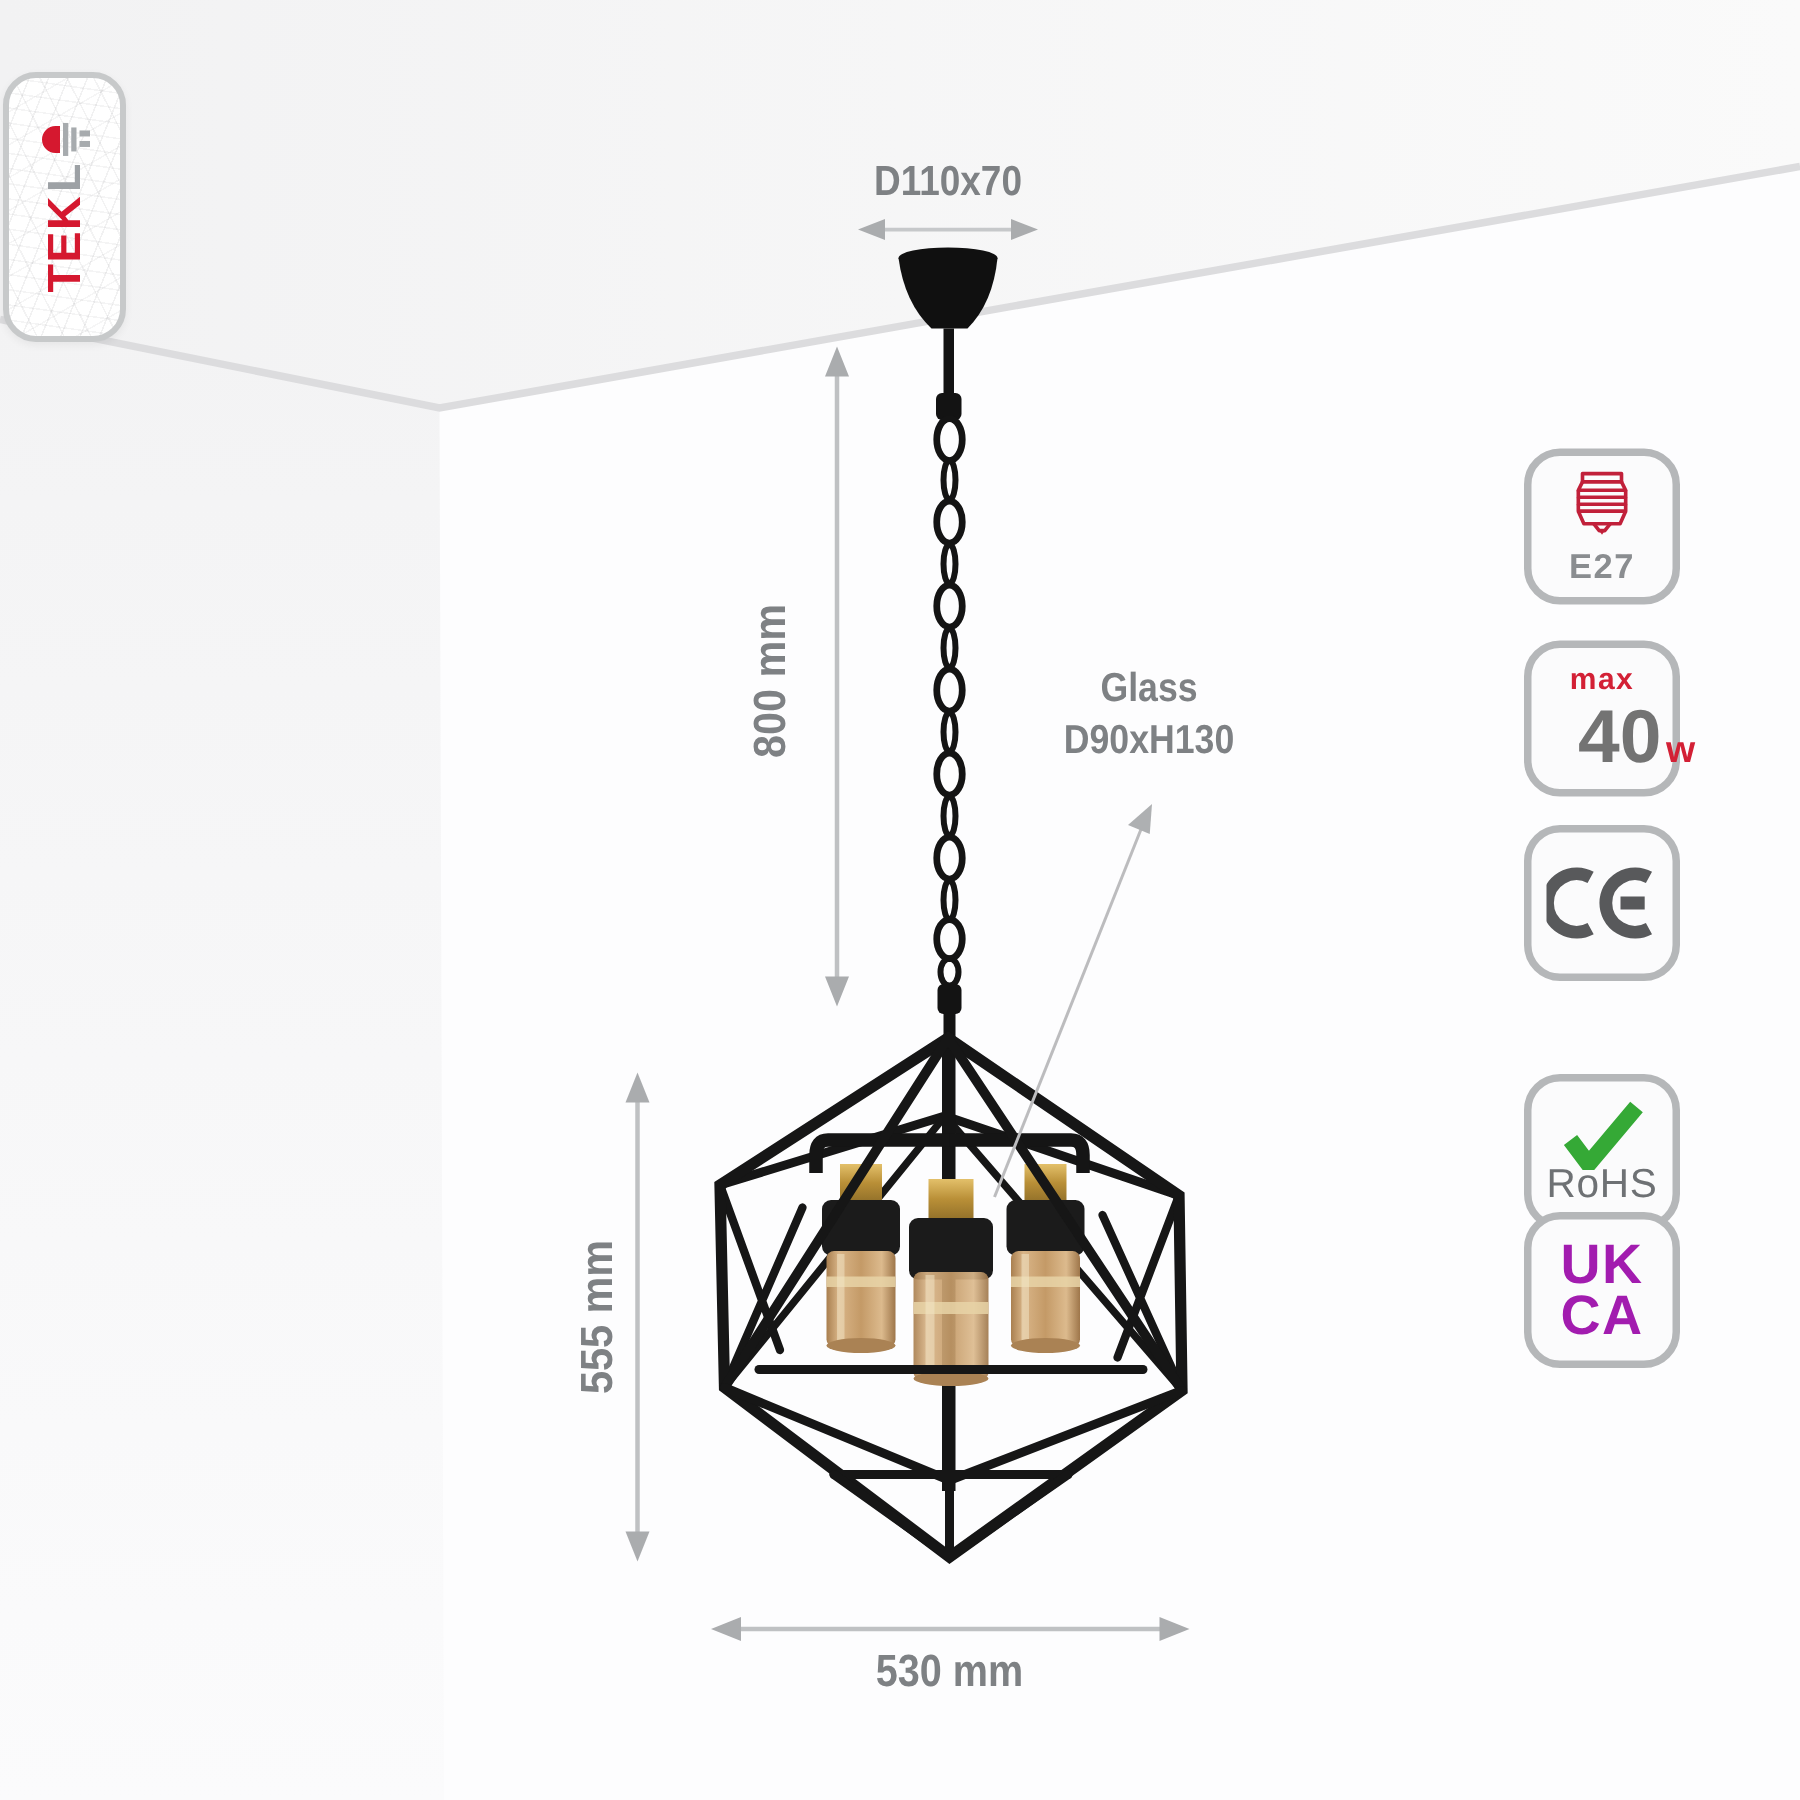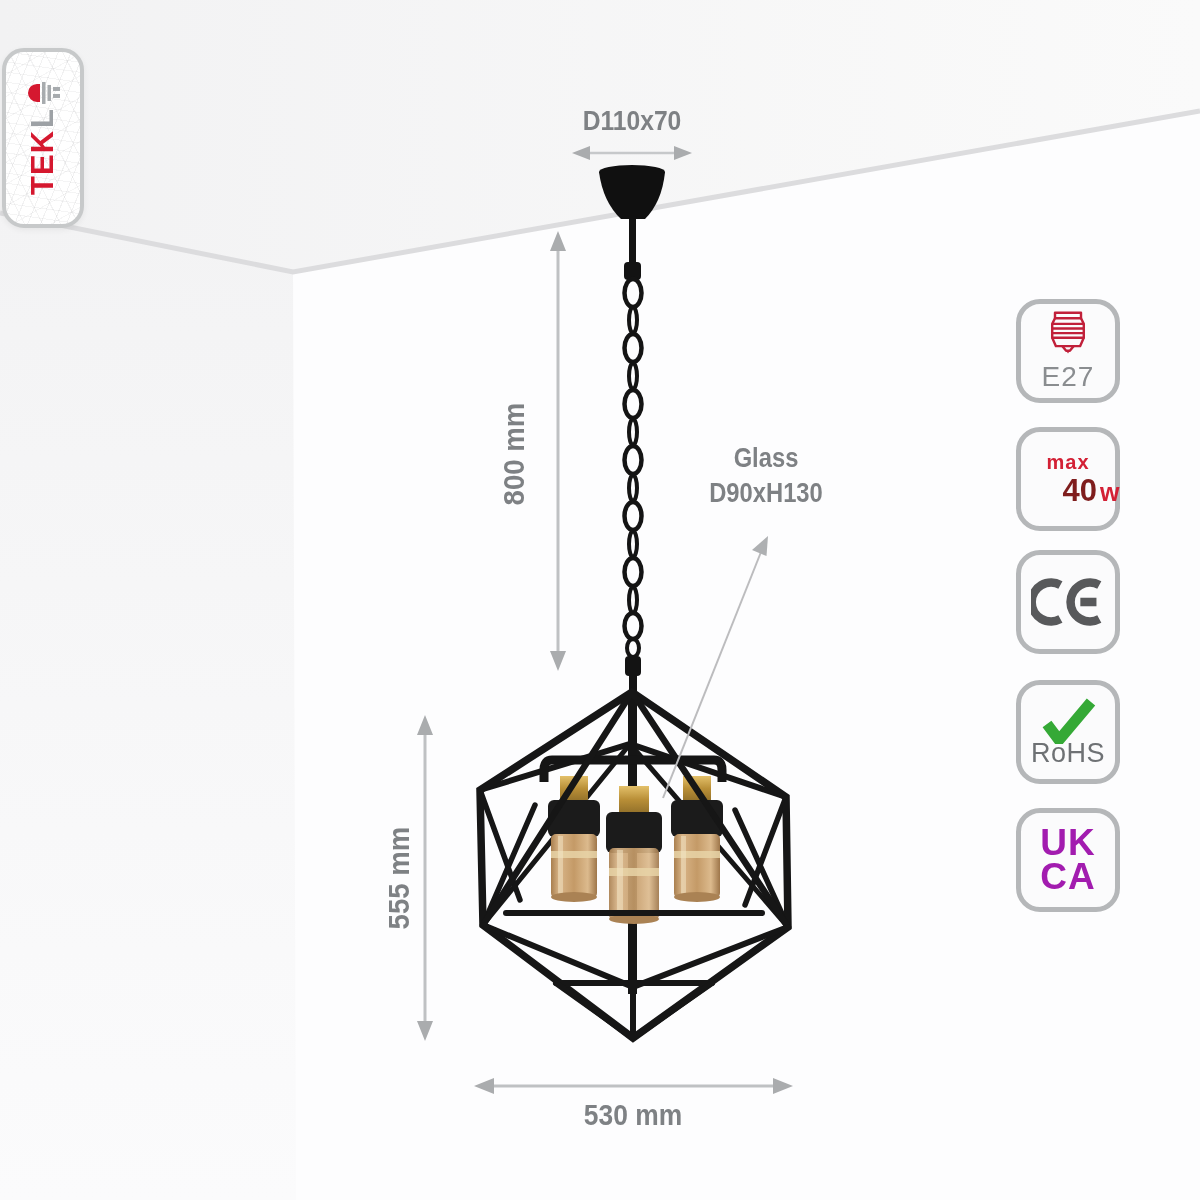--- a/index.html
+++ b/index.html
@@ -38,24 +38,24 @@
   }
   .dim-cond{transform:scaleX(.88);}
   .rot{transform:rotate(-90deg) scaleX(.92);}
   
   .badge{
     left:1016px;width:104px;height:104px;
     border:5px solid #b5b7b9;border-radius:24px;
     background:#fbfbfc;box-sizing:border-box;
     display:flex;flex-direction:column;align-items:center;justify-content:center;
   }
-  .badge-e27-label{color:#8a8d90;font-weight:400;font-size:28px;letter-spacing:1px;margin-top:0;}
+  .badge-e27-label{color:#8a8d90;font-weight:700;font-size:23px;letter-spacing:1px;margin-top:0;}
   .badge-max{color:#d32035;font-weight:700;font-size:20px;line-height:1;letter-spacing:1px;}
   .badge-watt-row{display:flex;align-items:baseline;line-height:1;margin-top:3px;}
-  .badge-watt-val{color:#7f1d1d;font-weight:700;font-size:31px;letter-spacing:0;margin-left:46px;}
+  .badge-watt-val{color:#737373;font-weight:700;font-size:50px;letter-spacing:0;margin-left:46px;}
   .badge-watt-unit{color:#d32035;font-weight:700;font-size:25px;margin-left:3px;}
   .badge-rohs-label{color:#6e7174;font-weight:400;font-size:27px;letter-spacing:.5px;line-height:1;margin-top:-4px;}
   .badge-ukca{color:#a21caf;font-weight:700;font-size:37px;line-height:.92;letter-spacing:1px;text-align:center;}
 </style>
 </head>
 <body>
 
 <svg id="scene" viewBox="0 0 1200 1200">
   <defs>
     <linearGradient id="ceilGrad" x1="0" y1="0" x2="1" y2="0">
@@ -254,21 +254,21 @@
 <div class="abs badge" style="top:550px;" aria-label="CE">
   <svg width="74" height="48" viewBox="0 0 78 50">
     <g fill="none" stroke="#58595b" stroke-width="9">
       <path d="M31,7 A 20.5,20.5 0 1 0 31,43"></path>
       <path d="M72,7 A 20.5,20.5 0 1 0 72,43"></path>
       <path d="M52,25 h17"></path>
     </g>
   </svg>
 </div>
 
-<div class="abs badge" style="top:680px;">
+<div class="abs badge" style="top:716px;">
   <svg width="58" height="46" viewBox="0 0 58 46">
     <path d="M8,26 L20,42 L52,4" fill="none" stroke="#35a936" stroke-width="11"></path>
   </svg>
   <div class="badge-rohs-label">RoHS</div>
 </div>
 
 <div class="abs badge" style="top:808px;">
   <div class="badge-ukca">
     <div>UK</div>
     <div>CA</div>

